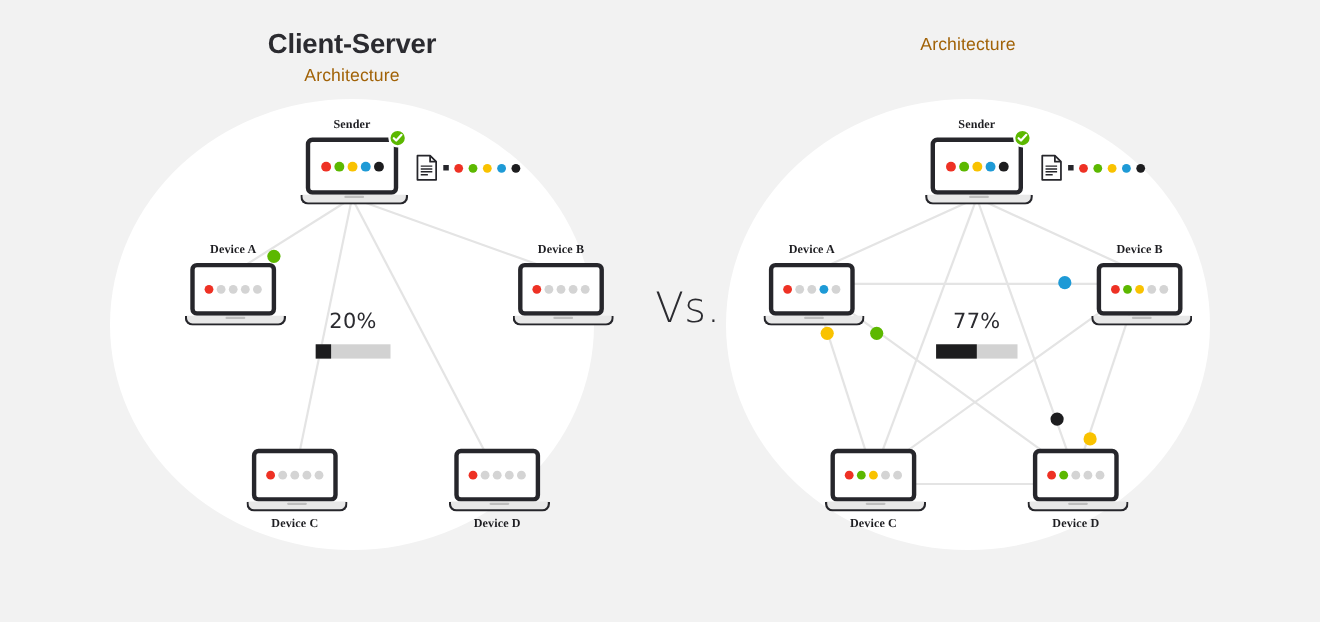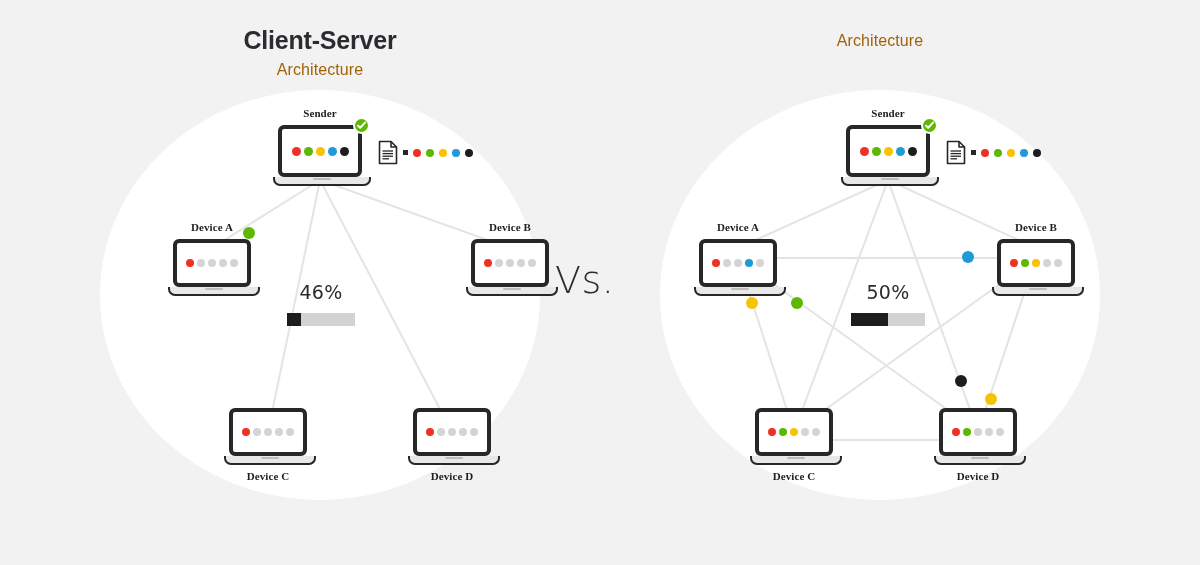--- a/index.html
+++ b/index.html
@@ -73,21 +73,21 @@
     height: 565px;
     pointer-events: none;
   }
 
   
   .vs {
     position: absolute;
     left: 555px;
     top: 258px;
     width: 100px;
-    text-align: left;
+    text-align: right;
     font-size: 38px;
     color: #2b2b30;
     font-family: "DejaVu Sans", sans-serif;
     font-weight: 300;
     letter-spacing: 0.5px;
   }
 
   
   .node {
     position: absolute;
@@ -349,21 +349,21 @@
               <span class="sd" style="background: rgb(212, 212, 212);"></span>
               <span class="sd" style="background: rgb(212, 212, 212);"></span>
             </div>
         </div>
         <div class="base"></div>
       </div>
       <div class="nlabel below">Device D</div>
     </div>
 
     <div class="progress-block" style="left:281px; top:281px;">
-      <div class="pct">46%</div>
+      <div class="pct">20%</div>
       <div class="bar-outer" style="width:68px;">
         <div class="bar-inner" style="width: 20%;"></div>
       </div>
     </div>
 
     <div class="travel-layer"></div>
   <div class="travel" style="left: 209px; top: 233px; background: rgb(92, 184, 0);"></div>
     </div>
 
   <div class="panel right">
@@ -489,21 +489,21 @@
               <span class="sd" style="background: rgb(212, 212, 212);"></span>
               <span class="sd" style="background: rgb(212, 212, 212);"></span>
             </div>
         </div>
         <div class="base"></div>
       </div>
       <div class="nlabel below">Device D</div>
     </div>
 
     <div class="progress-block" style="left:288px; top:281px;">
-      <div class="pct">50%</div>
+      <div class="pct">77%</div>
       <div class="bar-outer" style="width:74px;">
         <div class="bar-inner" style="width: 50%;"></div>
       </div>
     </div>
 
     <div class="travel-layer"></div>
   <div class="travel" style="left: 368px; top: 257px; background: rgb(30, 154, 214);"></div>
       <div class="travel" style="left: 152px; top: 303px; background: rgb(249, 194, 0);"></div>
       <div class="travel" style="left: 197px; top: 303px; background: rgb(92, 184, 0);"></div>
       <div class="travel" style="left: 361px; top: 381px; background: rgb(29, 29, 31);"></div>

